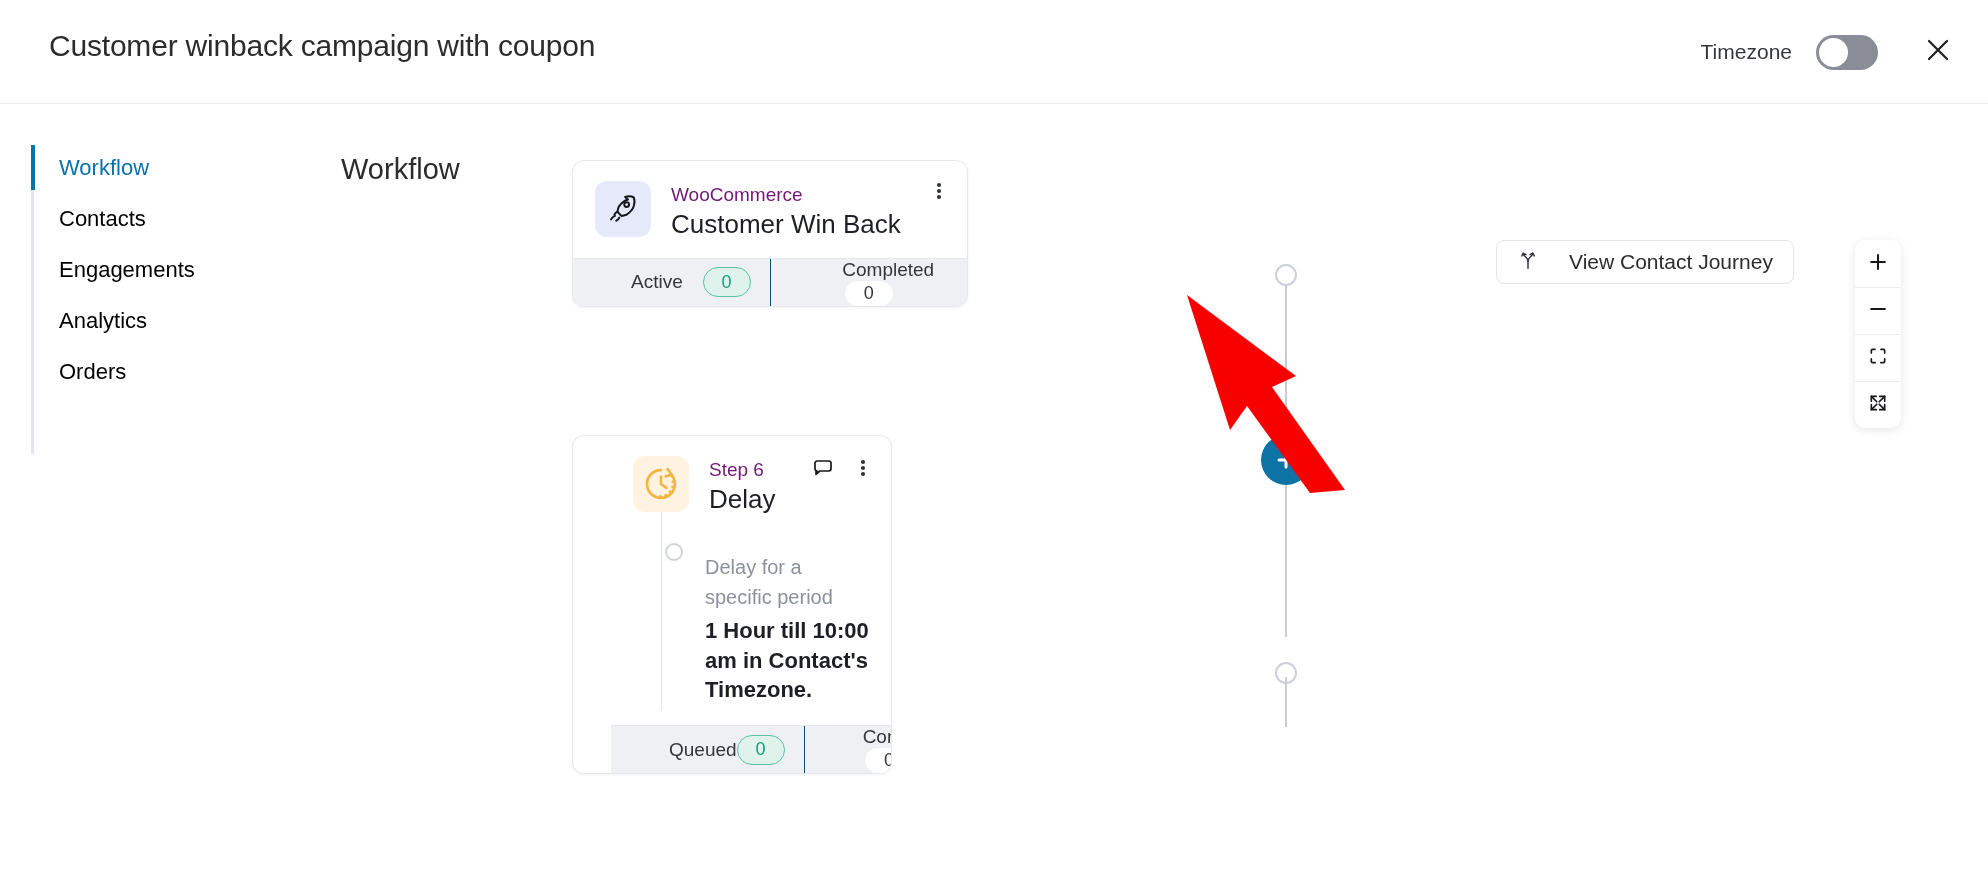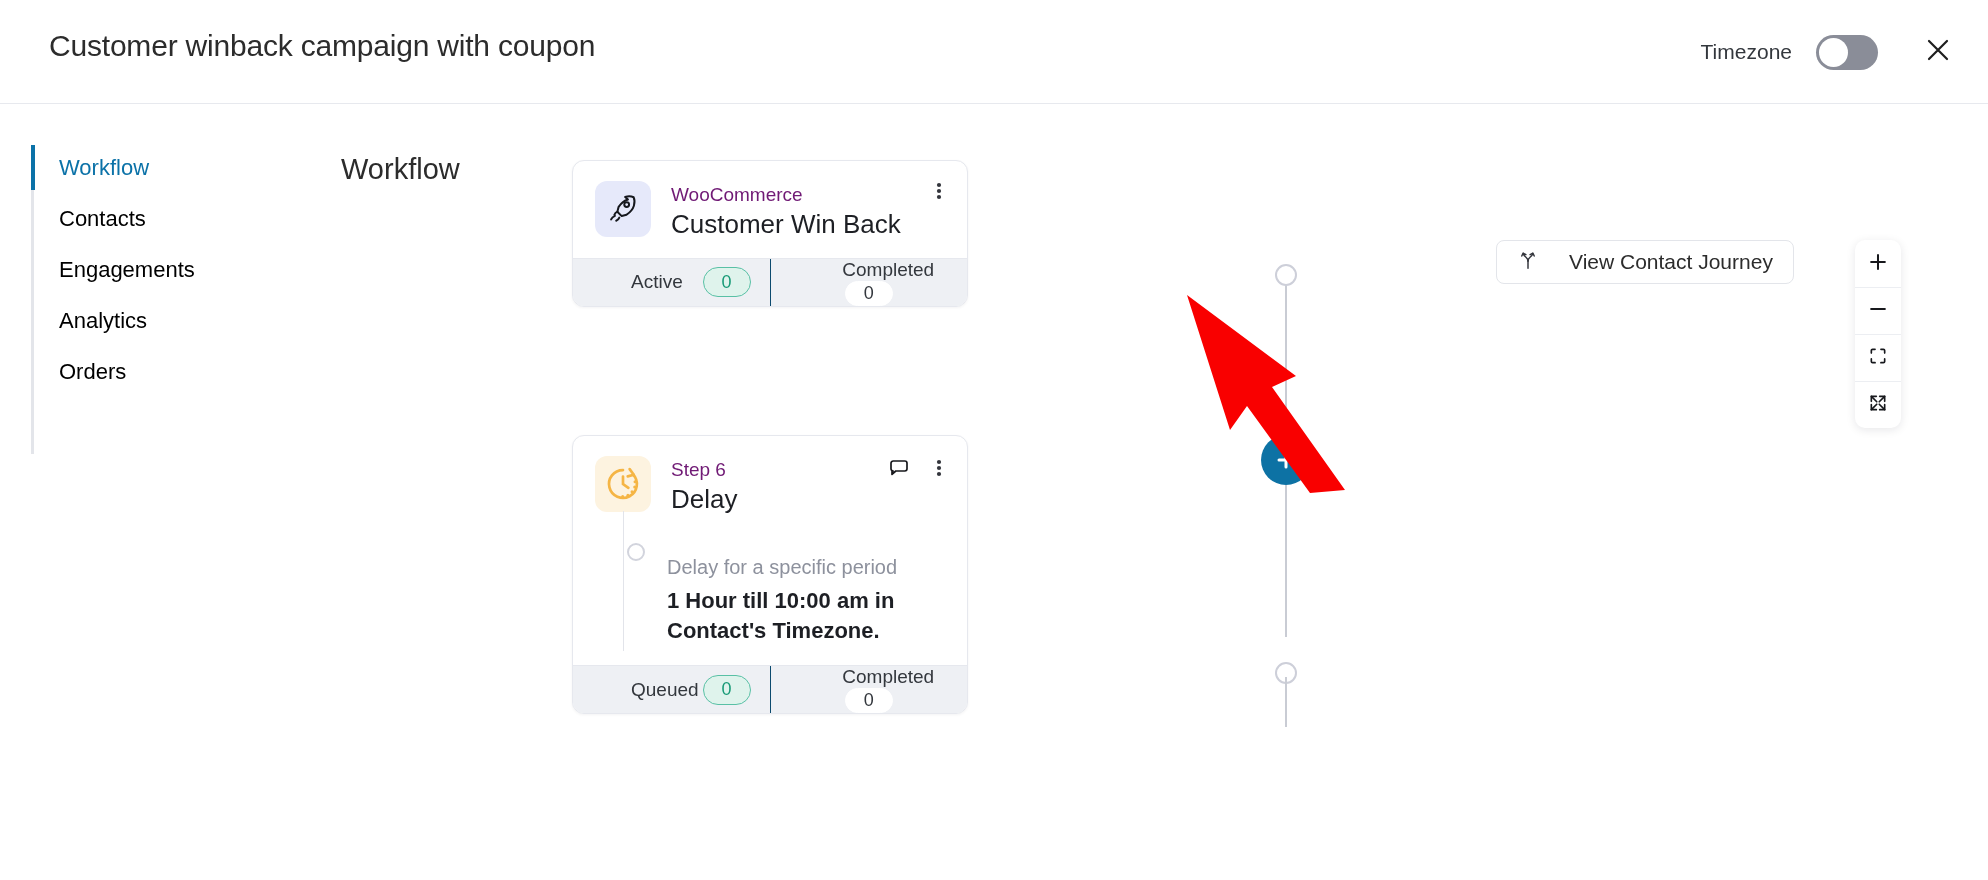--- a/index.html
+++ b/index.html
@@ -446,21 +446,21 @@
           <span class="footer-label">Active</span>
           <span class="pill green">0</span>
         </div>
         <div class="footer-cell">
           <span class="footer-label">Completed</span>
           <span class="pill white">0</span>
         </div>
       </div>
     </div>
 
-    <div class="node-card" style="left:262px; top:330px; width:396px;">
+    <div class="node-card" style="left:262px; top:330px; width:320px;padding-left:38px;">
 
       <div class="node-head">
         <div class="node-icon clock">
           <svg width="38" height="38" viewBox="0 0 24 24" fill="none" stroke="#f5b545" stroke-width="1.7" stroke-linecap="round">
             <path d="M12 3.2a8.8 8.8 0 1 0 6.4 2.8"></path>
             <path d="M16.2 2.6 L18.8 6.2 L15 7.2" stroke-linejoin="round"></path>
             <path d="M12 7.3 V12 L15.4 14.4"></path>
             <circle cx="19.6" cy="10.6" r="0.95" fill="#f5b545" stroke="none"></circle>
             <circle cx="19.4" cy="13.9" r="0.95" fill="#f5b545" stroke="none"></circle>
             <circle cx="17.7" cy="16.9" r="0.95" fill="#f5b545" stroke="none"></circle>

